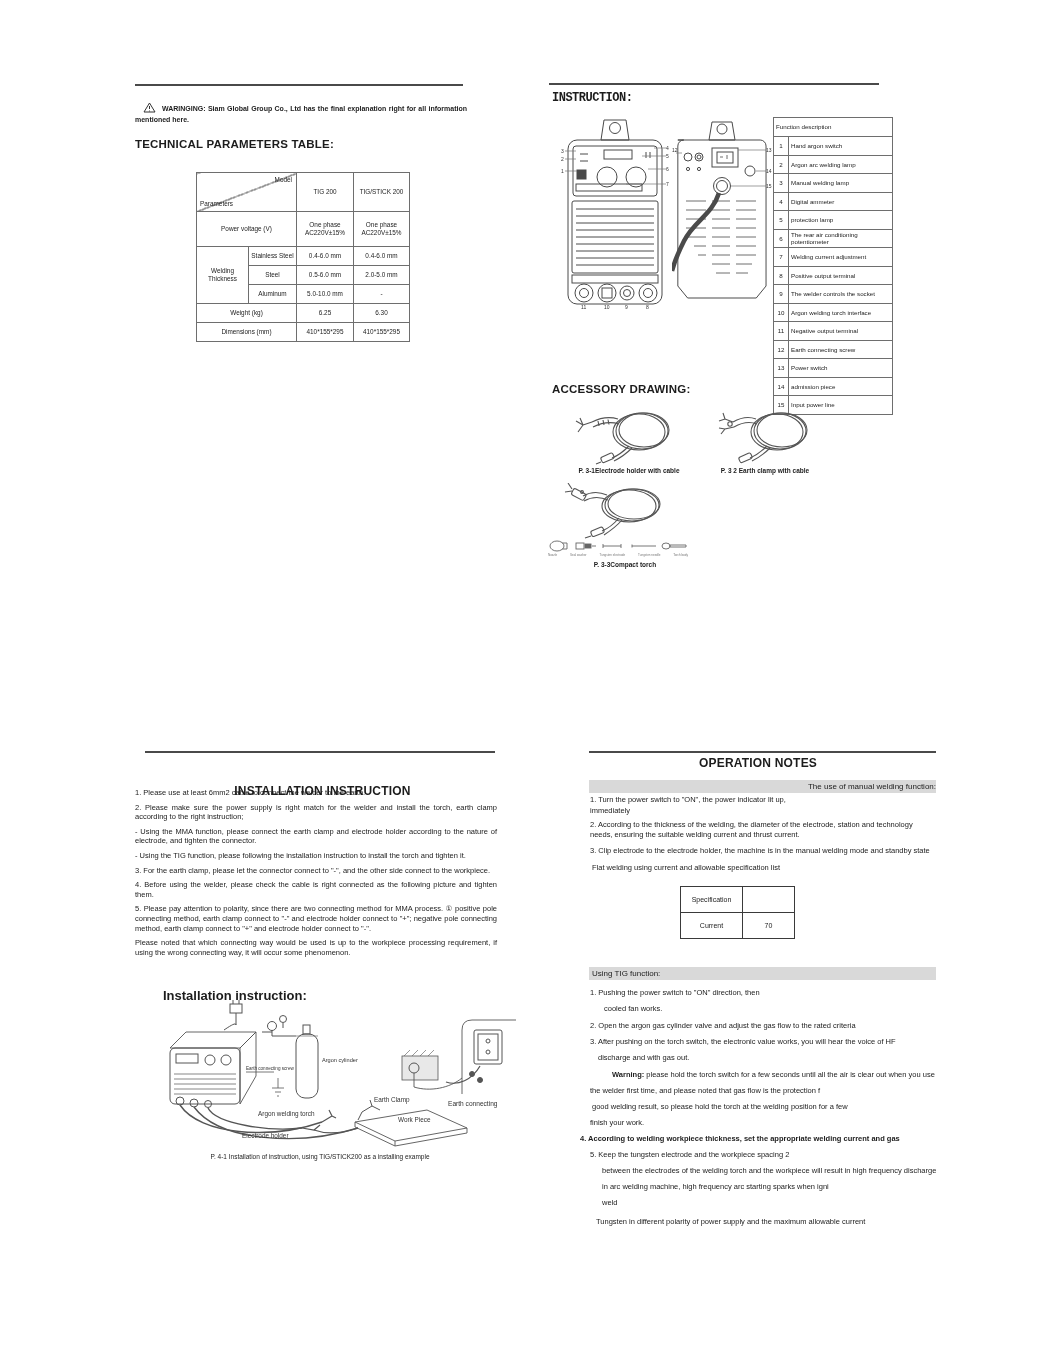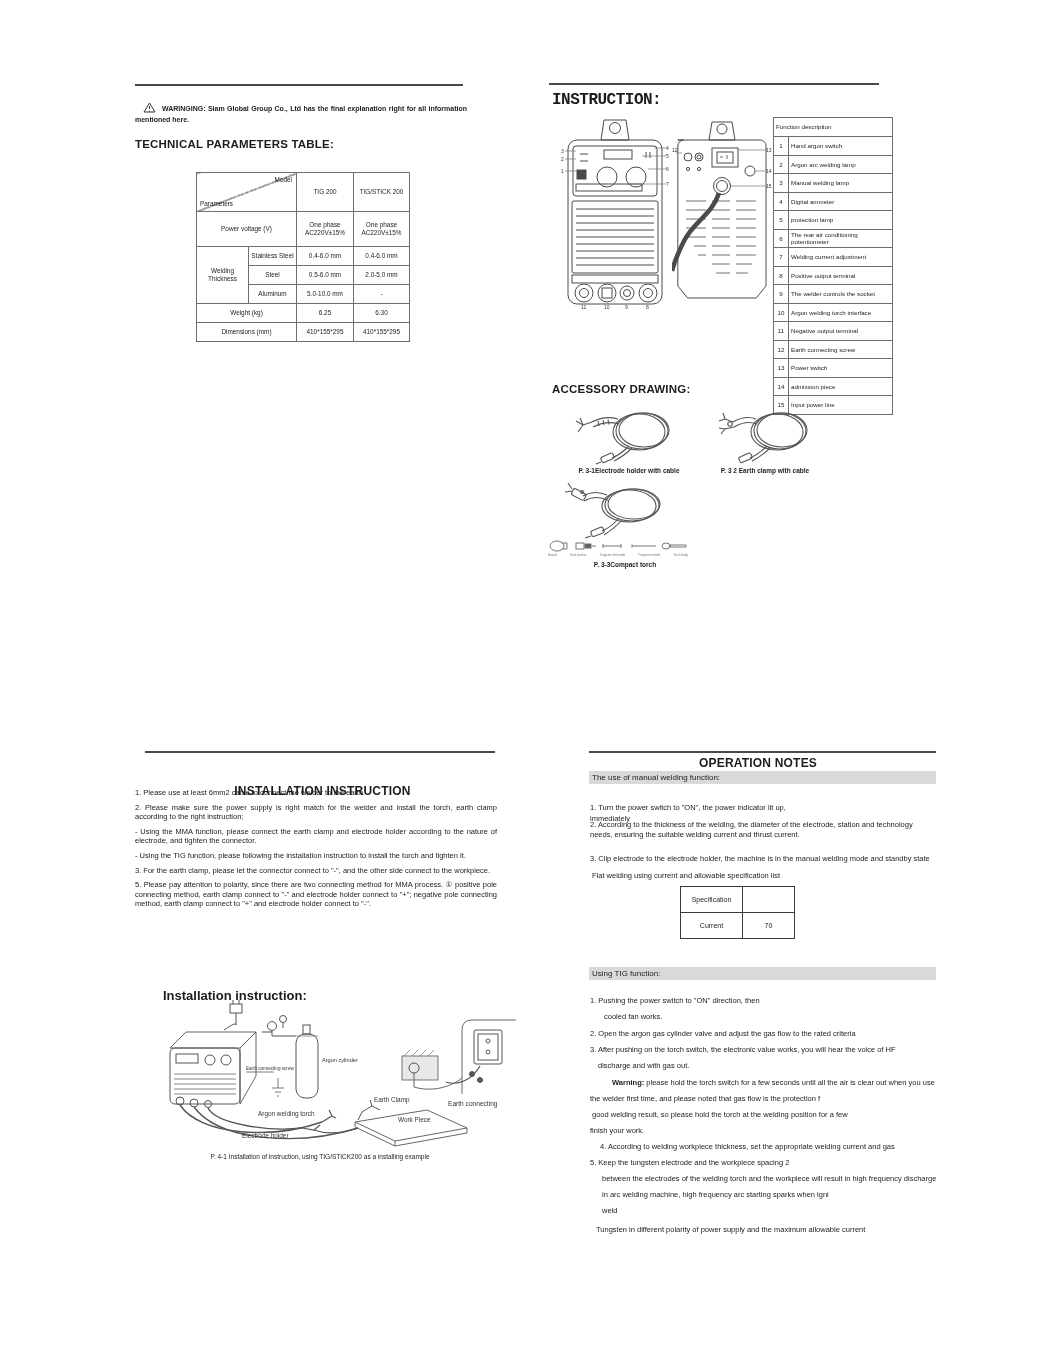--- a/index.html
+++ b/index.html
@@ -18,33 +18,33 @@
   table.tech{border-collapse:collapse;table-layout:fixed;width:213px;font-size:6.4px;}
   table.tech td,table.tech th{border:1px solid #6e6e6e;text-align:center;vertical-align:middle;
     padding:0 1px;height:18px;font-weight:normal;white-space:pre-line;line-height:8px;}
   table.tech .hdr{height:38px;}
   table.tech .tall{height:34px;}
   .diag{position:relative;
     background:linear-gradient(to bottom right,transparent calc(50% - .6px),#6e6e6e calc(50% - .6px),#6e6e6e calc(50% + .6px),transparent calc(50% + .6px));}
   .diag .tr{position:absolute;top:3px;right:4px;}
   .diag .bl{position:absolute;bottom:3px;left:3px;}
   
-  .h-instr{font-family:"Liberation Mono",monospace;font-size:16px;font-weight:bold;letter-spacing:-.5px;}
+  .h-instr{font-family:"Liberation Mono",monospace;font-size:12px;font-weight:bold;letter-spacing:-.5px;}
   table.func{border-collapse:collapse;table-layout:fixed;width:119px;font-size:6.2px;}
   table.func td{border:1px solid #6e6e6e;padding:1px 2px;height:15.5px;line-height:7.5px;vertical-align:middle;}
   table.func td.num{text-align:center;width:15px;}
   table.func td.cap{height:16px;}
   .cap6{font-size:6.5px;font-weight:600;}
   .capc{text-align:center;}
   
   .h2c{font-size:12px;font-weight:bold;text-align:center;letter-spacing:.2px;}
   .p{font-size:7.5px;line-height:9.6px;text-align:justify;margin:0 0 5px 0;}
   .p.ind{text-indent:20px;}
   .bar{background:#d9d9d9;font-size:8px;line-height:13px;padding-left:3px;}
-  .opl{font-size:7.5px;line-height:9.6px;white-space:nowrap;margin-top:8px;}
+  .opl{font-size:7.5px;line-height:9.6px;white-space:nowrap;}
   .opl b{font-weight:bold;padding-left:20px;}
   table.spec{border-collapse:collapse;table-layout:fixed;width:114px;font-size:7px;}
   table.spec td{border:1.4px solid #3a3a3a;height:23px;text-align:center;vertical-align:middle;}
   .smalllbl{font-size:13px;font-weight:bold;}
   svg{display:block;}
   svg text{font-family:"Liberation Sans",sans-serif;fill:#333;}
 </style>
 </head>
 <body>
 
@@ -360,21 +360,23 @@
 <div class="q" style="left:135px;top:745px;width:378px;">
   <div class="rule" style="left:10px;top:6px;width:350px;"></div>
   <div class="abs h2c" style="left:0;top:25px;width:375px;margin-top:14px;">INSTALLATION INSTRUCTION</div>
 
   <div class="abs" style="left:0;top:43px;width:362px;">
     <p class="p">1. Please use at least 6mm2 cable to connect the welder to the earth.</p>
     <p class="p">2. Please make sure the power supply is right match for the welder and install the torch, earth clamp according to the right instruction;</p>
     <p class="p">- Using the MMA function, please connect the earth clamp and electrode holder according to the nature of electrode, and tighten the connector.</p>
     <p class="p">- Using the TIG function, please following the installation instruction to install the torch and tighten it.</p>
     <p class="p">3. For the earth clamp, please let the connector connect to "-", and the other side connect to the workpiece.</p>
+    <p class="p">4. Before using the welder, please check the cable is right connected as the following picture and tighten them.</p>
     <p class="p">5. Please pay attention to polarity, since there are two connecting method for MMA process. ① positive pole connecting method, earth clamp connect to "-" and electrode holder connect to "+"; negative pole connecting method, earth clamp connect to "+" and electrode holder connect to "-".</p>
+    <p class="p">Please noted that which connecting way would be used is up to the workpiece processing requirement, if using the wrong connecting way, it will occur some phenomenon.</p>
   </div>
 
   <div class="abs smalllbl" style="left:28px;top:243px;">Installation instruction:</div>
 
   <svg class="abs" style="left:15px;top:255px;" width="370" height="150" viewBox="0 0 370 150">
     <g fill="none" stroke="#555" stroke-width="1">
 
       <path d="M20 48 L36 32 H106 L90 48 Z M90 48 L106 32 V76 L90 104 Z" stroke-width=".9"></path>
       <rect x="20" y="48" width="70" height="56" rx="5"></rect>
       <rect x="26" y="54" width="22" height="9"></rect>
@@ -436,21 +438,21 @@
     </g>
   </svg>
 
   <div class="abs capc" style="left:45px;top:408px;width:280px;font-size:6.5px;">P. 4-1 Installation of instruction, using TIG/STICK200 as a installing example</div>
 </div>
 
 <div class="q" style="left:580px;top:745px;width:358px;">
   <div class="rule" style="left:9px;top:6px;width:347px;"></div>
   <div class="abs h2c" style="left:0;top:11px;width:356px;">OPERATION NOTES</div>
 
-  <div class="abs bar" style="left:9px;top:26px;width:344px;">The use of manual welding function:</div>
+  <div class="abs bar" style="left:9px;top:35px;width:344px;text-align:right;">The use of manual welding function:</div>
 
   <div class="abs opl" style="left:10px;top:50px;">1. Turn the power switch to "ON", the power indicator lit up,</div>
   <div class="abs opl" style="left:10px;top:61px;">immediately</div>
   <div class="abs p" style="left:10px;top:75px;width:344px;text-align:left;">2. According to the thickness of the welding, the diameter of the electrode, station and technology needs, ensuring the suitable welding current and thrust current.</div>
   <div class="abs opl" style="left:10px;top:101px;">3. Clip electrode to the electrode holder, the machine is in the manual welding mode and standby state</div>
   <div class="abs opl" style="left:12px;top:118px;">Flat welding using current and allowable specification list</div>
 
   <table class="spec abs" style="left:100px;top:141px;">
     <colgroup>
         <col style="width:62px">
@@ -472,19 +474,19 @@
 
   <div class="abs opl" style="left:10px;top:243px;">1.  Pushing the power switch to "ON" direction, then</div>
   <div class="abs opl" style="left:24px;top:259px;">cooled fan works.</div>
   <div class="abs opl" style="left:10px;top:276px;">2.  Open the argon gas cylinder valve and adjust the gas flow to the rated criteria</div>
   <div class="abs opl" style="left:10px;top:292px;">3.  After pushing on the torch switch, the electronic value works, you will hear the voice of HF</div>
   <div class="abs opl" style="left:18px;top:308px;">discharge and with gas out.</div>
   <div class="abs opl" style="left:12px;top:325px;"><b>Warning:</b> <span>please hold the torch switch for a few seconds until all the air is clear out when you use</span></div>
   <div class="abs opl" style="left:10px;top:341px;">the welder first time, and please noted that gas flow is the protection f</div>
   <div class="abs opl" style="left:12px;top:357px;">good welding result, so please hold the torch at the welding position for a few</div>
   <div class="abs opl" style="left:10px;top:373px;">finish your work.</div>
-  <div class="abs opl" style="left:20px;top:389px;">4.  According to welding workpiece thickness, set the appropriate welding current and gas</div>
+  <div class="abs opl" style="left:0;top:389px;font-weight:bold;">4.  According to welding workpiece thickness, set the appropriate welding current and gas</div>
   <div class="abs opl" style="left:10px;top:405px;">5.  Keep the tungsten electrode and the workpiece spacing 2</div>
   <div class="abs opl" style="left:22px;top:421px;">between the electrodes of the welding torch and the workpiece will result in high frequency discharge</div>
   <div class="abs opl" style="left:22px;top:437px;">in arc welding machine, high frequency arc starting sparks when igni</div>
   <div class="abs opl" style="left:22px;top:453px;">weld</div>
   <div class="abs opl" style="left:16px;top:472px;">Tungsten in different polarity of power supply and the maximum allowable current</div>
 </div>
 
 </body></html>

